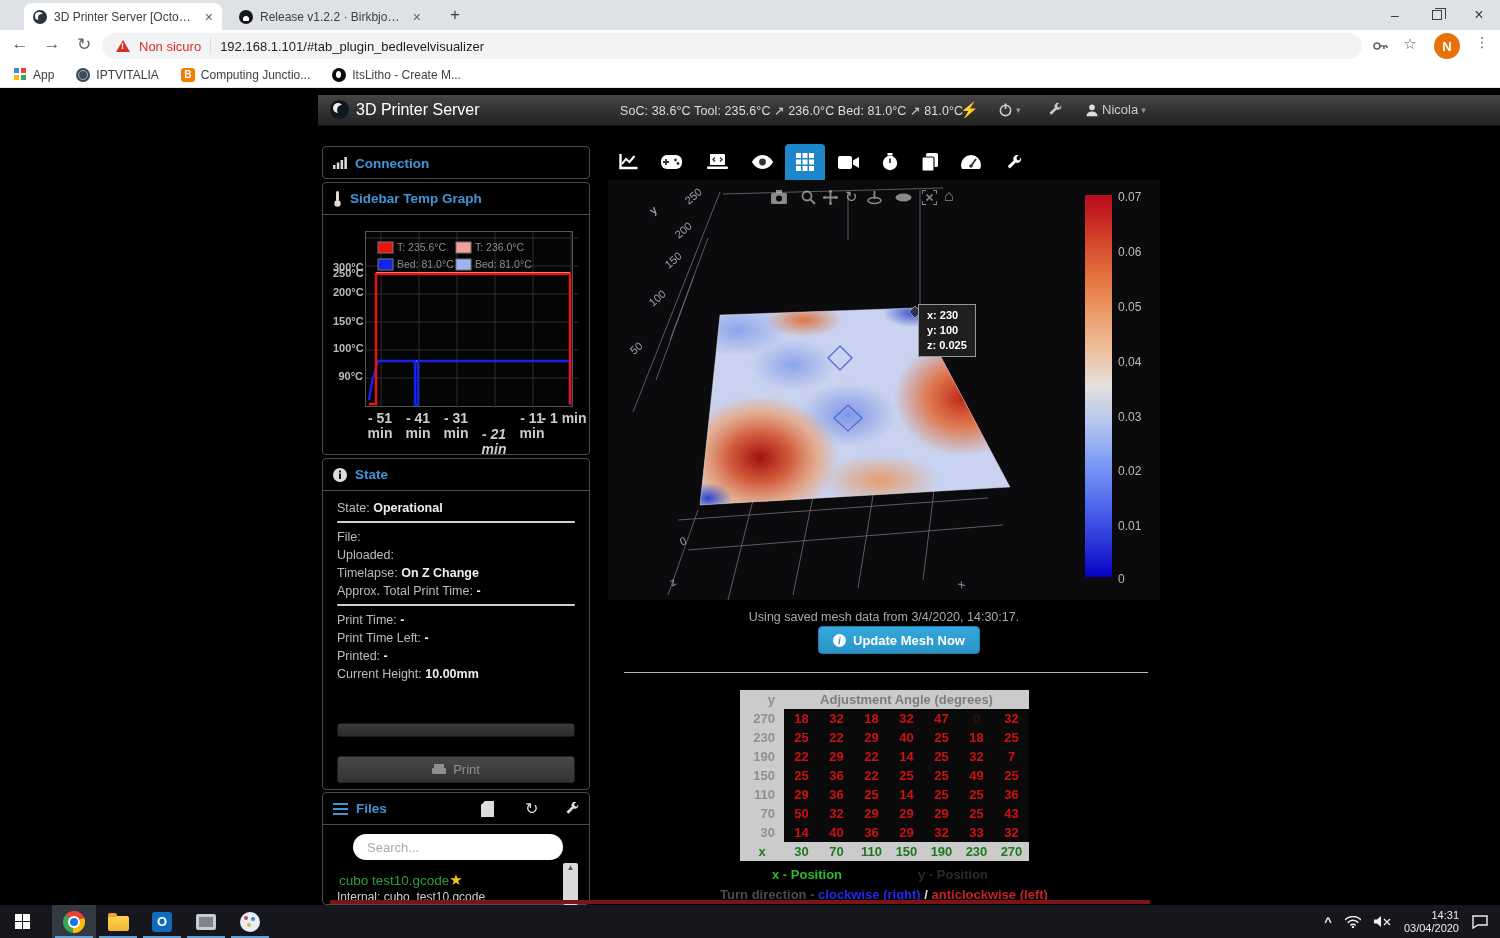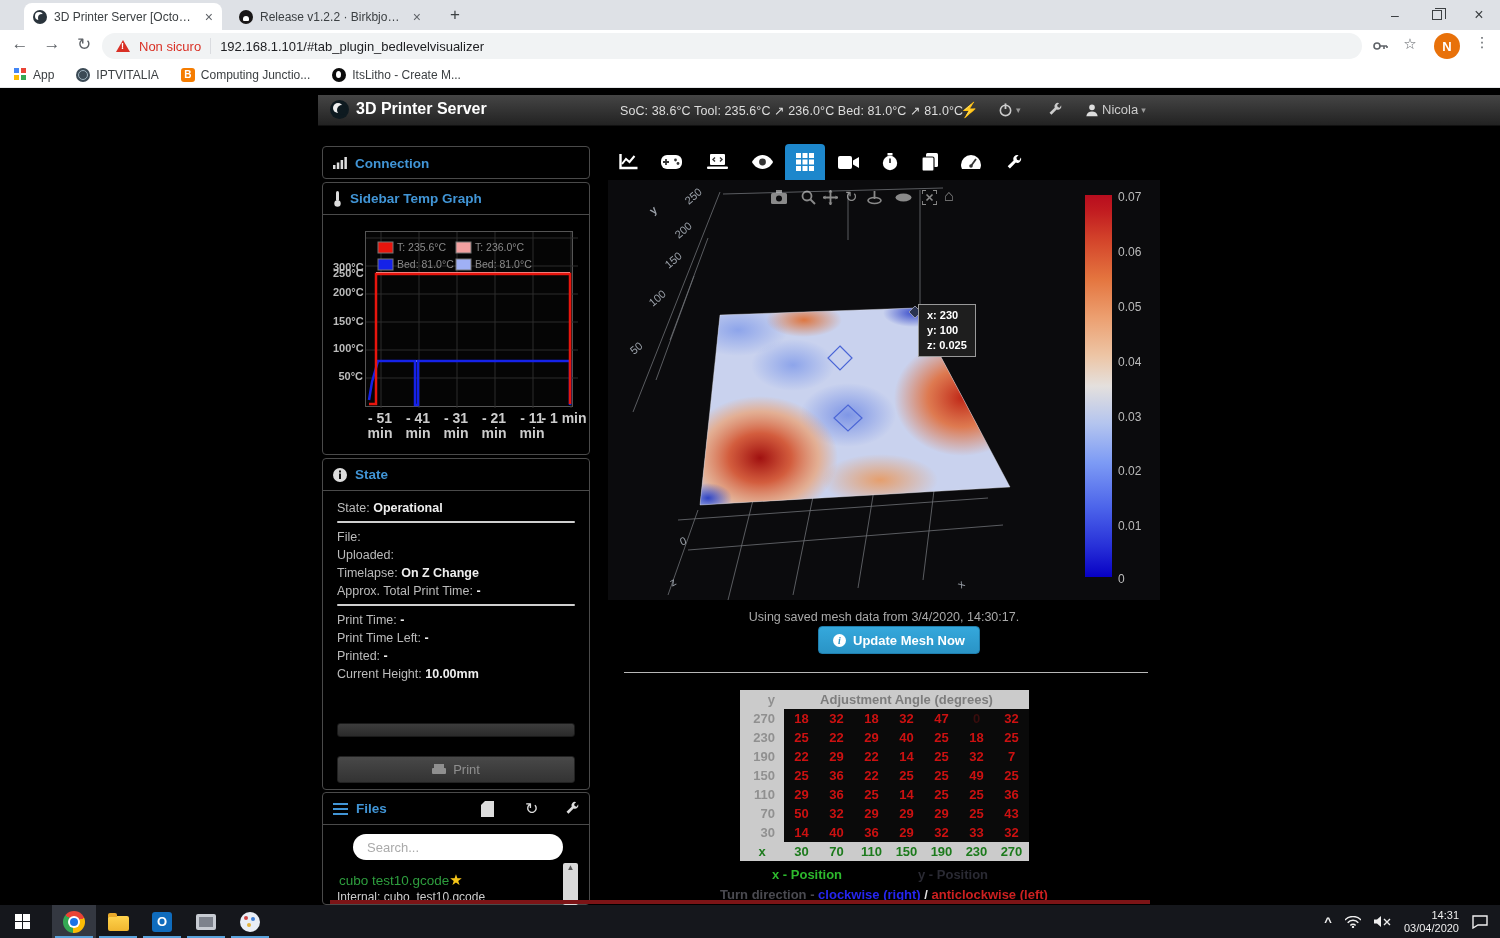--- a/index.html
+++ b/index.html
@@ -47,21 +47,21 @@
   .globe::after{content:'';position:absolute;inset:2px;border-radius:50%;border:1px solid #9fb3bf}
   .blogger{width:14px;height:14px;border-radius:3px;background:#f57c00;color:#fff;font-size:10px;font-weight:bold;
     display:flex;align-items:center;justify-content:center}
   .litho{width:14px;height:14px;border-radius:50%;background:#0c0c0c;position:relative}
   .litho::after{content:'';position:absolute;left:4px;top:3px;width:5px;height:7px;border-radius:50%;background:#fff}
 
   
   #content{position:absolute;left:0;top:88px;width:100%;height:817px;background:#000;overflow:hidden}
   #navbar{position:absolute;left:318px;top:7px;right:0;height:31px;
     background:linear-gradient(#454545,#222);border-bottom:1px solid #111;color:#ddd}
-  #logo{position:absolute;left:12px;top:5px;display:flex;gap:7px;align-items:flex-start;color:#fff;font-size:16px;font-weight:bold}
+  #logo{position:absolute;left:12px;top:5px;display:flex;gap:7px;align-items:center;color:#fff;font-size:16px;font-weight:normal}
   .octologo{width:19px;height:19px;border-radius:50%;background:#0e1a20;position:relative}
   .octologo::after{content:'';position:absolute;left:3px;top:3px;width:10px;height:10px;border-radius:50%;background:#eee}
   .octologo::before{content:'';position:absolute;left:7px;top:5px;width:10px;height:10px;border-radius:50%;background:#0e1a20;z-index:2}
   #temps{position:absolute;left:302px;top:8px;font-size:12.5px;color:#ddd;letter-spacing:.1px}
   .bolt{position:absolute;left:642px;top:6px;color:#35e02f;font-size:15px;font-weight:bold}
   .nbico{position:absolute;top:7px;color:#ccc;font-size:13px;display:flex;align-items:center;gap:3px}
   .caret{font-size:9px;color:#999}
   svg.ic{display:block}
 
   
@@ -287,21 +287,21 @@
             <circle cx="4.5" cy="12.5" r="3.2" fill="#ddd"></circle>
         </svg>
         <span>Sidebar Temp Graph</span>
       </div>
       <div id="tg-ylabels">
           <div class="tgylab" style="top: 48px; margin-top: 30px;">300°C</div>
           <div class="tgylab" style="top: 84px; text-align: right;">250°C</div>
           <div class="tgylab" style="top: 103px;">200°C</div>
           <div class="tgylab" style="top: 132px;">150°C</div>
           <div class="tgylab" style="top: 159px;">100°C</div>
-          <div class="tgylab" style="top: 187px;">50°C</div>
+          <div class="tgylab" style="top: 187px;">90°C</div>
         </div>
       <div id="tg-plot">
         <svg width="212" height="176" viewBox="0 0 212 176">
           <g stroke="#2c2c2c" stroke-width="1">
             <path d="M15 0V176M53 0V176M91 0V176M129 0V176M167 0V176M205 0V176"></path>
             <path d="M0 6H212M0 34H212M0 62H212M0 90H212M0 118H212M0 146H212"></path>
           </g>
           <path d="M12 129H204" stroke="#9fb0f5" stroke-width="2" fill="none"></path>
           <path d="M3 168 L6 150 L12 129 H49 V173 H52 V129 H204 V173" stroke="#1522e8" stroke-width="2.5" fill="none"></path>
           <path d="M10 41H204" stroke="#f2a0a0" stroke-width="2" fill="none"></path>
@@ -315,21 +315,21 @@
             <text x="31" y="36">Bed: 81.0°C</text>
             <rect x="90" y="27" width="15" height="11" stroke="#777" fill="#9fb0f5"></rect>
             <text x="109" y="36">Bed: 81.0°C</text>
           </g>
         </svg>
       </div>
       <div id="tg-xlabels">
           <div class="tgxlab" style="left: 38px; width: 38px; top: 228px;">- 51<br>min</div>
           <div class="tgxlab" style="left: 76px; width: 38px; top: 228px;">- 41<br>min</div>
           <div class="tgxlab" style="left: 114px; width: 38px; top: 228px;">- 31<br>min</div>
-          <div class="tgxlab" style="left: 152px; width: 38px; top: 228px;">- 21<br>min</div>
+          <div class="tgxlab" style="left: 152px; width: 38px; top: 244px; font-style: italic;">- 21<br>min</div>
           <div class="tgxlab" style="left: 190px; width: 38px; top: 228px;">- 11<br>min</div>
           <div class="tgxlab" style="left: 216px; width: 50px; top: 228px;">- 1 min</div>
         </div>
     </div>
 
     <div class="panel" id="p-state">
       <div class="phead">
         <svg class="ic hic" width="14" height="14" viewBox="0 0 14 14">
           <circle cx="7" cy="7" r="7" fill="#ddd"></circle>
             <rect x="6" y="5.5" width="2" height="5.5" fill="#111"></rect>

